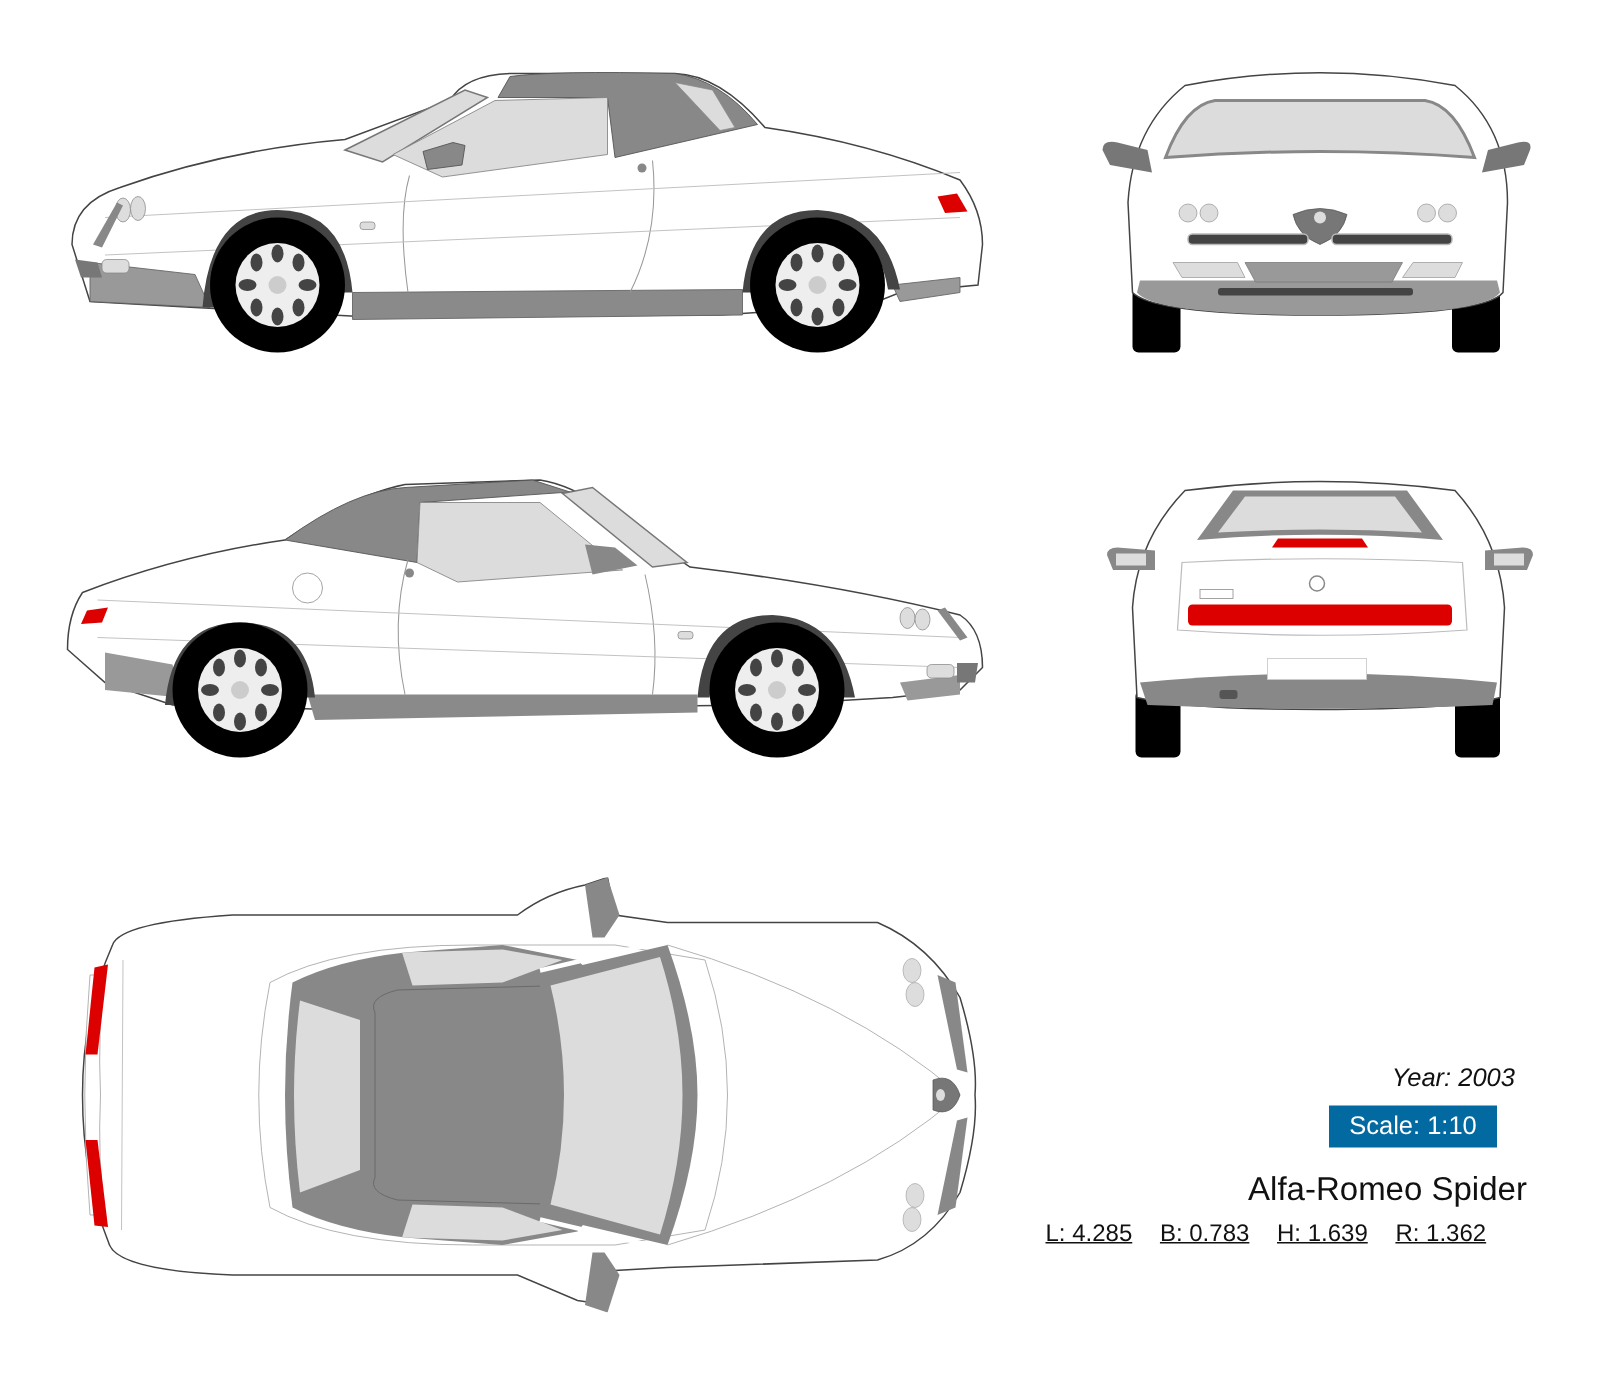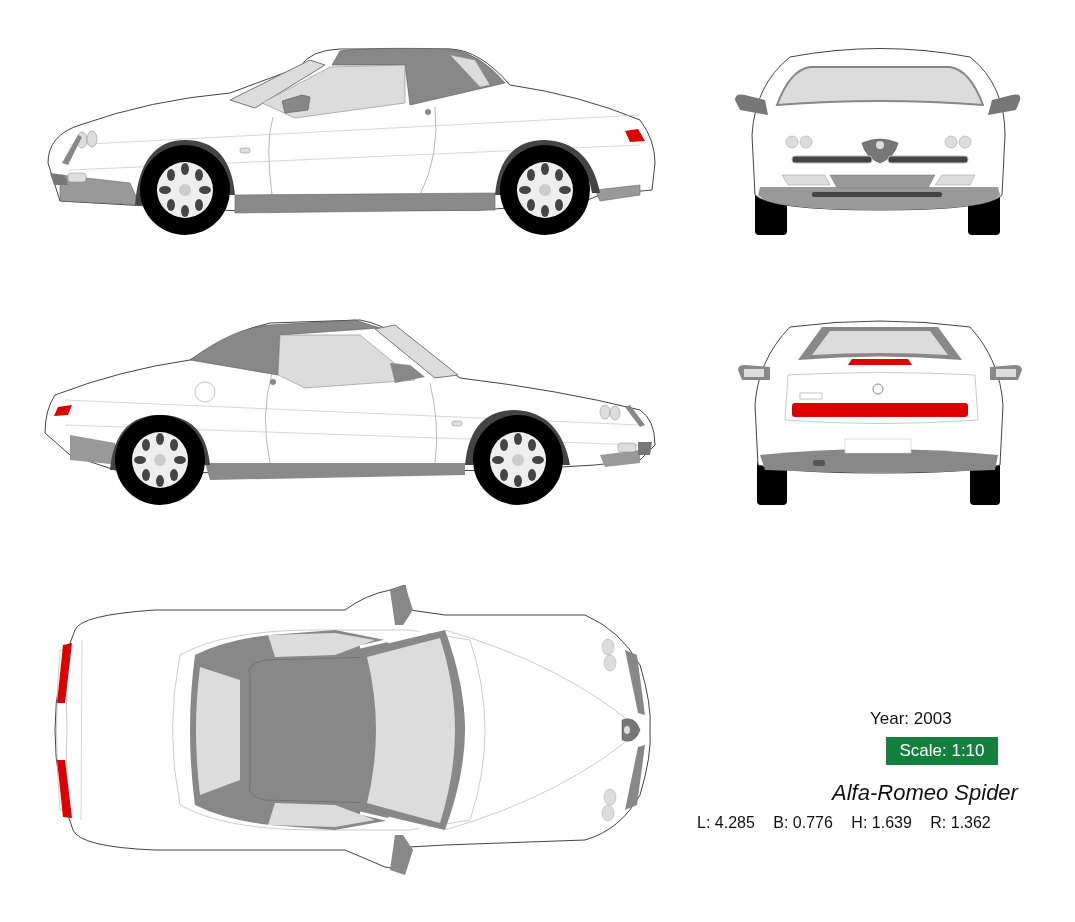--- a/index.html
+++ b/index.html
@@ -1,24 +1,24 @@
 <!DOCTYPE html>
 <html><head>
 <meta charset="utf-8">
 <style>
   html, body { margin:0; padding:0; background:#ffffff; }
   body { width:1075px; height:922px; position:relative; overflow:hidden; font-family:"Liberation Sans", sans-serif; }
   .view { position:absolute; }
   .view svg { display:block; }
   .info { position:absolute; color:#111; }
-  #year { left:870px; top:709px; width:140px; text-align:left; font-size:17px; }
-  #scale { left:886px; top:737px; width:112px; height:28px; background:#15803d; color:#fff; font-size:17px; line-height:28px; text-align:center; }
-  #model { left:780px; top:780px; width:290px; text-align:center; font-size:22px;font-style:italic; }
+  #year { left:870px; top:709px; width:140px; text-align:right; font-size:17px;font-style:italic; }
+  #scale { left:886px; top:737px; width:112px; height:28px; background:#0369a1; color:#fff; font-size:17px; line-height:28px; text-align:center; }
+  #model { left:780px; top:780px; width:290px; text-align:center; font-size:22px; }
   #dims { left:697px; top:814px; font-size:16px; white-space:nowrap; }
-  #dims span { margin-right:14px; }
+  #dims span { margin-right:14px;text-decoration:underline; }
 </style>
 </head>
 <body>
 
 <div class="view" style="left:40px;top:45px;">
 <svg width="630" height="200" viewBox="0 0 630 200">
 
   <path d="M8,118 Q8,90 40,80 Q110,55 190,48 L260,22 Q270,5 300,4 L410,4 Q440,5 470,40 Q540,50 600,75 Q615,95 615,118 L612,145 L560,150 L540,158 L440,165 L200,166 L90,160 L20,156 Z" fill="#fff" stroke="#444" stroke-width="1"></path>
 
   <path d="M20,130 L90,138 L100,160 L20,156 Z" fill="#999" stroke="#666" stroke-width="0.6"></path>
@@ -219,16 +219,16 @@
   <path d="M577,135 Q590,130 595,145 Q590,160 577,155 Z" fill="#777" stroke="#555" stroke-width="0.5"></path>
   <ellipse cx="582" cy="145" rx="3" ry="4" fill="#ddd"></ellipse>
 </svg>
 </div>
 
 <div class="info" id="year">Year: 2003</div>
 <div class="info" id="scale">Scale: 1:10</div>
 <div class="info" id="model">Alfa-Romeo Spider</div>
 <div class="info" id="dims">
   <span>L: 4.285</span>
-  <span>B: 0.776</span>
+  <span>B: 0.783</span>
   <span>H: 1.639</span>
   <span>R: 1.362</span>
 </div>
 
 </body></html>

